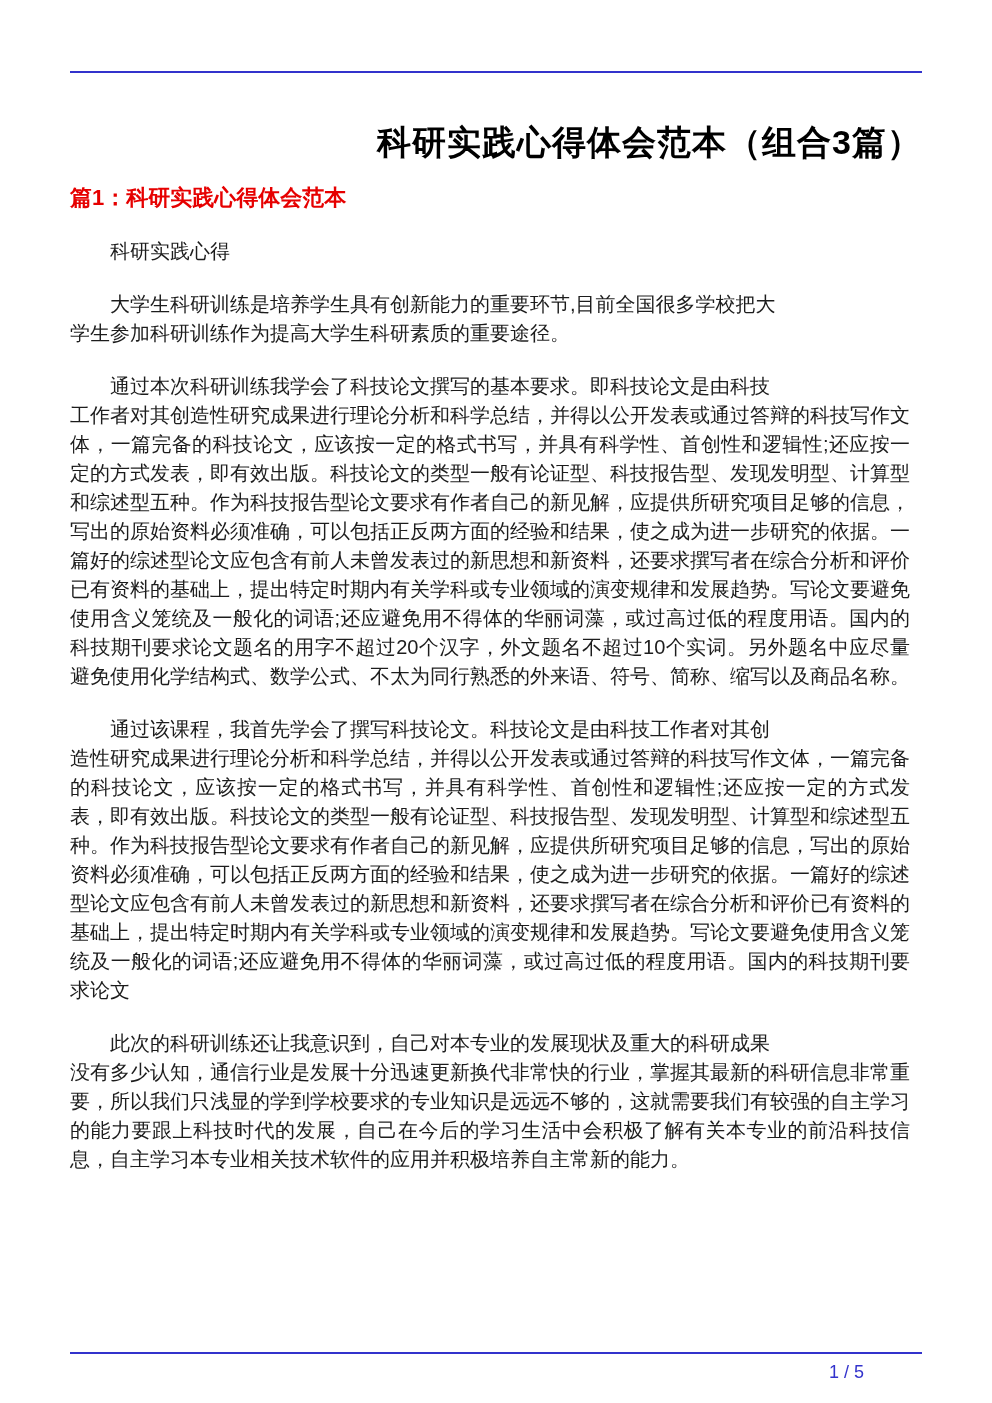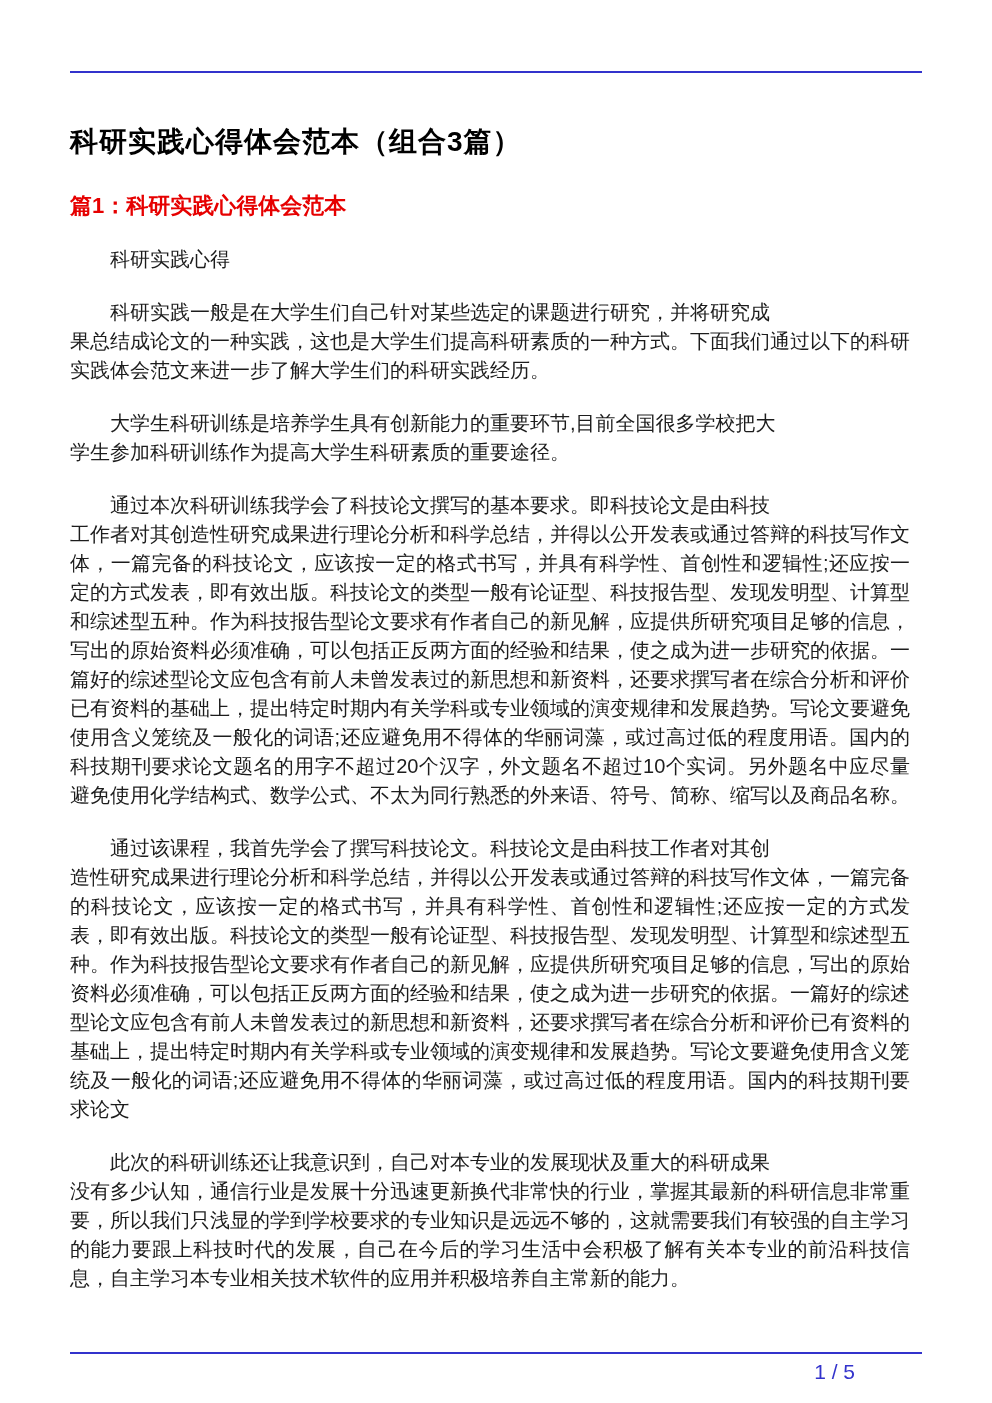--- a/index.html
+++ b/index.html
@@ -25,70 +25,68 @@
   .rule.top { top: 71px; }
   .rule.bottom { top: 1352px; }
   .content {
     position: absolute;
     top: 73px;
     left: 70px;
     width: 852px;
   }
   .title {
     margin: 50px 0 0 0;
-    font-size: 28px;
+    font-size: 34px;
     line-height: 38px;
     font-weight: bold;
-    text-align: left;
+    text-align: right;
     color: #000000;
     letter-spacing: 1px;
   }
   .section-heading {
-    margin: 30px 0 0 0;
+    margin: 22px 0 0 0;
     font-size: 22px;
     line-height: 30px;
     font-weight: bold;
     color: var(--heading-color, #e60000);
   }
   .para {
     margin: 24px 12px 0 0;
     font-size: 20px;
     line-height: 29px;
     color: #1c1c1c;
     text-align: justify;
     text-indent: 2em;
     white-space: pre-wrap;
   }
   .page-number {
     position: absolute;
     top: 1360px;
-    left: 59px;
+    left: 68px;
     width: 852px;
     text-align: right;
     padding-right: 56px;
-    font-size: 21px;
+    font-size: 18px;
     line-height: 24px;
     color: var(--pagenum-color, #3333cc);
   }
 </style>
 </head>
 <body>
 
 <div class="page">
   <div class="rule top"></div>
 
   <div class="content">
     <h1 class="title">科研实践心得体会范本（组合3篇）</h1>
 
     <h2 class="section-heading">篇1：科研实践心得体会范本</h2>
 
     <div id="document-body">
         <p class="para">科研实践心得</p>
-        <p class="para">科研实践一般是在大学生们自己针对某些选定的课题进行研究，并将研究成
-果总结成论文的一种实践，这也是大学生们提高科研素质的一种方式。下面我们通过以下的科研实践体会范文来进一步了解大学生们的科研实践经历。</p>
         <p class="para">大学生科研训练是培养学生具有创新能力的重要环节,目前全国很多学校把大
 学生参加科研训练作为提高大学生科研素质的重要途径。</p>
         <p class="para">通过本次科研训练我学会了科技论文撰写的基本要求。即科技论文是由科技
 工作者对其创造性研究成果进行理论分析和科学总结，并得以公开发表或通过答辩的科技写作文体，一篇完备的科技论文，应该按一定的格式书写，并具有科学性、首创性和逻辑性;还应按一定的方式发表，即有效出版。科技论文的类型一般有论证型、科技报告型、发现发明型、计算型和综述型五种。作为科技报告型论文要求有作者自己的新见解，应提供所研究项目足够的信息，写出的原始资料必须准确，可以包括正反两方面的经验和结果，使之成为进一步研究的依据。一篇好的综述型论文应包含有前人未曾发表过的新思想和新资料，还要求撰写者在综合分析和评价已有资料的基础上，提出特定时期内有关学科或专业领域的演变规律和发展趋势。写论文要避免使用含义笼统及一般化的词语;还应避免用不得体的华丽词藻，或过高过低的程度用语。国内的科技期刊要求论文题名的用字不超过20个汉字，外文题名不超过10个实词。另外题名中应尽量避免使用化学结构式、数学公式、不太为同行熟悉的外来语、符号、简称、缩写以及商品名称。</p>
         <p class="para">通过该课程，我首先学会了撰写科技论文。科技论文是由科技工作者对其创
 造性研究成果进行理论分析和科学总结，并得以公开发表或通过答辩的科技写作文体，一篇完备的科技论文，应该按一定的格式书写，并具有科学性、首创性和逻辑性;还应按一定的方式发表，即有效出版。科技论文的类型一般有论证型、科技报告型、发现发明型、计算型和综述型五种。作为科技报告型论文要求有作者自己的新见解，应提供所研究项目足够的信息，写出的原始资料必须准确，可以包括正反两方面的经验和结果，使之成为进一步研究的依据。一篇好的综述型论文应包含有前人未曾发表过的新思想和新资料，还要求撰写者在综合分析和评价已有资料的基础上，提出特定时期内有关学科或专业领域的演变规律和发展趋势。写论文要避免使用含义笼统及一般化的词语;还应避免用不得体的华丽词藻，或过高过低的程度用语。国内的科技期刊要求论文</p>
         <p class="para">此次的科研训练还让我意识到，自己对本专业的发展现状及重大的科研成果
 没有多少认知，通信行业是发展十分迅速更新换代非常快的行业，掌握其最新的科研信息非常重要，所以我们只浅显的学到学校要求的专业知识是远远不够的，这就需要我们有较强的自主学习的能力要跟上科技时代的发展，自己在今后的学习生活中会积极了解有关本专业的前沿科技信息，自主学习本专业相关技术软件的应用并积极培养自主常新的能力。</p>
       </div>
   </div>

